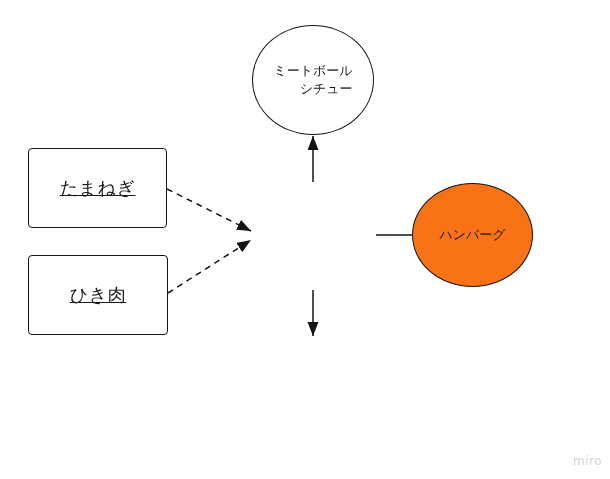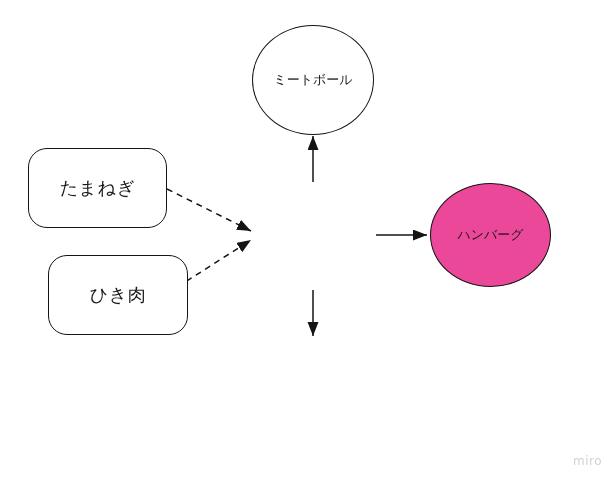--- a/index.html
+++ b/index.html
@@ -35,44 +35,45 @@
     position: absolute;
     box-sizing: border-box;
     border: 1.5px solid #141414;
     display: flex;
     align-items: center;
     justify-content: center;
     text-align: center;
     background: #ffffff;
   }
   .node.rect {
-    border-radius: 19px;
+    border-radius: 4px;
     font-size: 18px;
     letter-spacing: 0.5px;
+    text-decoration: underline;
   }
   .node.circle {
     border-radius: 50%;
     text-align: right;
   }
   .node .label-lg {
     font-size: 18px;
     letter-spacing: 0.5px;
     line-height: 24px;
   }
   .node .label-sm {
     font-size: 13px;
     line-height: 18.5px;
   }
   .node .label-sm span { display: block; }
 
   #node-onion        { left: 28px;  top: 148px; width: 139px; height: 80px; }
-  #node-ground-meat  { left: 28px;  top: 255px; width: 140px; height: 80px; margin-left: 20px; }
+  #node-ground-meat  { left: 28px;  top: 255px; width: 140px; height: 80px; }
   #node-meat-mixture { left: 250px; top: 183px; width: 126px; height: 106px; }
   #node-meatball-stew{ left: 252px; top: 25px;  width: 122px; height: 110px; }
-  #node-hamburger    { left: 430px; top: 183px; width: 121px; height: 104px; background: #ec4899; }
+  #node-hamburger    { left: 412px; top: 183px; width: 121px; height: 104px; background: #f97316; }
   #node-stuffed-pepper { left: 252px; top: 337px; width: 122px; height: 108px; }
 
   .watermark {
     position: absolute;
     right: 8px;
     bottom: 11px;
     font-size: 12px;
     font-weight: 500;
     letter-spacing: 0.5px;
     color: #d2d2d2;
@@ -114,20 +115,21 @@
   </div>
 
   <div id="node-ground-meat" class="node rect">
     <span class="label-lg">ひき肉</span>
   </div>
 
 
   <div id="node-meatball-stew" class="node circle">
     <span class="label-sm">
       <span>ミートボール</span>
+      <span>シチュー</span>
     </span>
   </div>
 
   <div id="node-hamburger" class="node circle">
     <span class="label-sm">ハンバーグ</span>
   </div>
 
 
   <div class="watermark">miro</div>
 

